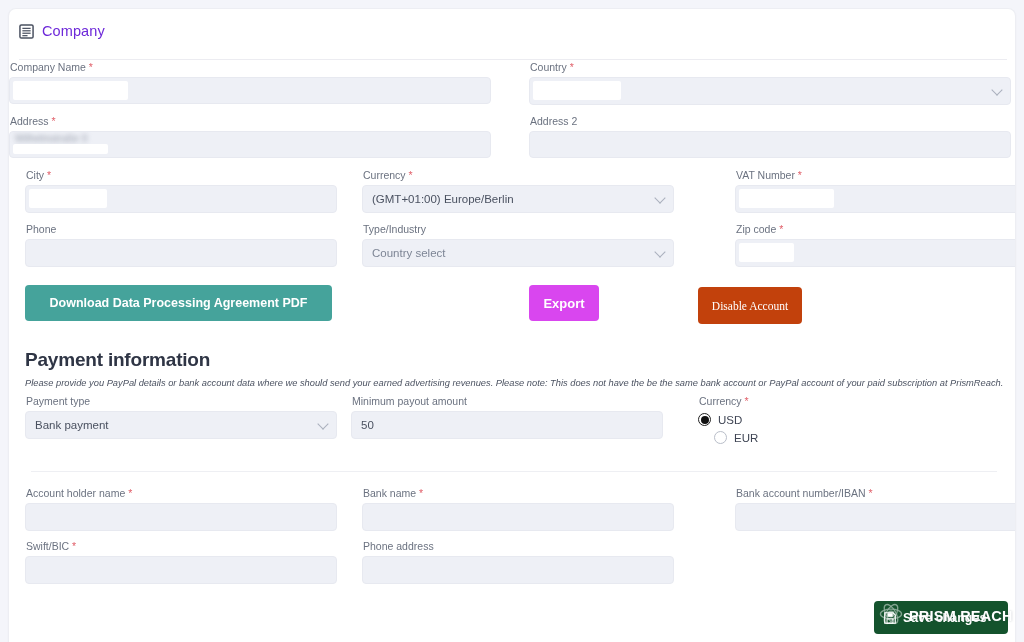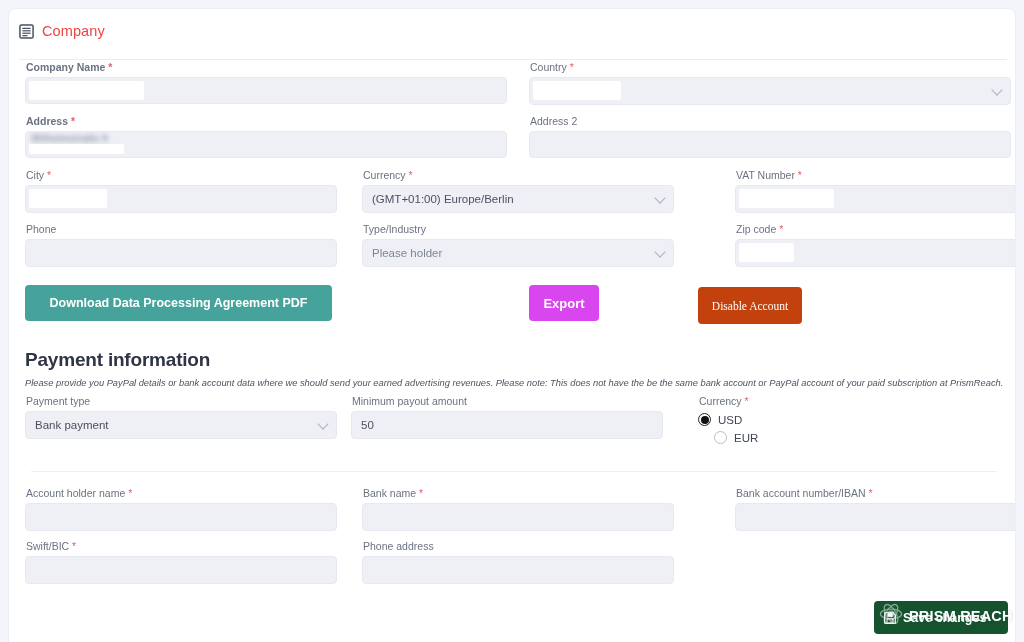--- a/index.html
+++ b/index.html
@@ -25,34 +25,34 @@
   
   .card-header {
     position:absolute; left:0; top:0; width:100%; height:45px;
   }
   .hdr-inner {
     display:flex; align-items:center; gap:8px;
     padding:14px 0 0 10px;
   }
   .hdr-icon { width:15px; height:15px; display:block; }
   .hdr-title {
-    font-size:14.5px; color:#ef4444; letter-spacing:.1px;
+    font-size:14.5px; color:#6d28d9; letter-spacing:.1px;
   }
   .hdr-rule {
     position:absolute; left:10px; top:50px; width:988px; height:1px;
     background:#ececf1;
   }
 
   
   .form-area { position:absolute; left:0; top:52px; width:100%; }
 
   .row { position:relative; width:100%; height:54px; }
 
   .field { position:absolute; }
-  .field.c1 { left:16px;font-weight:bold; }
+  .field.c1 { left:0; }
   .field.c2 { left:520px; }
   .f-w-half { width:482px; }
 
   .g3 .col1 { left:16px;  width:312px; }
   .g3 .col2 { left:353px; width:312px; }
   .g3 .col3 { left:689px; width:312px;margin-left:37px; }
 
   label.lbl {
     display:block;
     font-size:10.5px; color:#6b7280;
@@ -299,21 +299,21 @@
       <div class="row g3">
         <div class="field col1">
           <label class="lbl">Phone</label>
           <div class="inp tall">
             <span class="val"></span>
           </div>
         </div>
         <div class="field col2">
           <label class="lbl">Type/Industry</label>
           <div class="inp tall">
-            <span class="val ph">Please holder</span>
+            <span class="val ph">Country select</span>
             <span class="caret"></span>
           </div>
         </div>
         <div class="field col3">
           <label class="lbl">
             <span>Zip code</span>
             <span class="req">*</span>
           </label>
           <div class="inp tall">
             <span class="val"></span>

